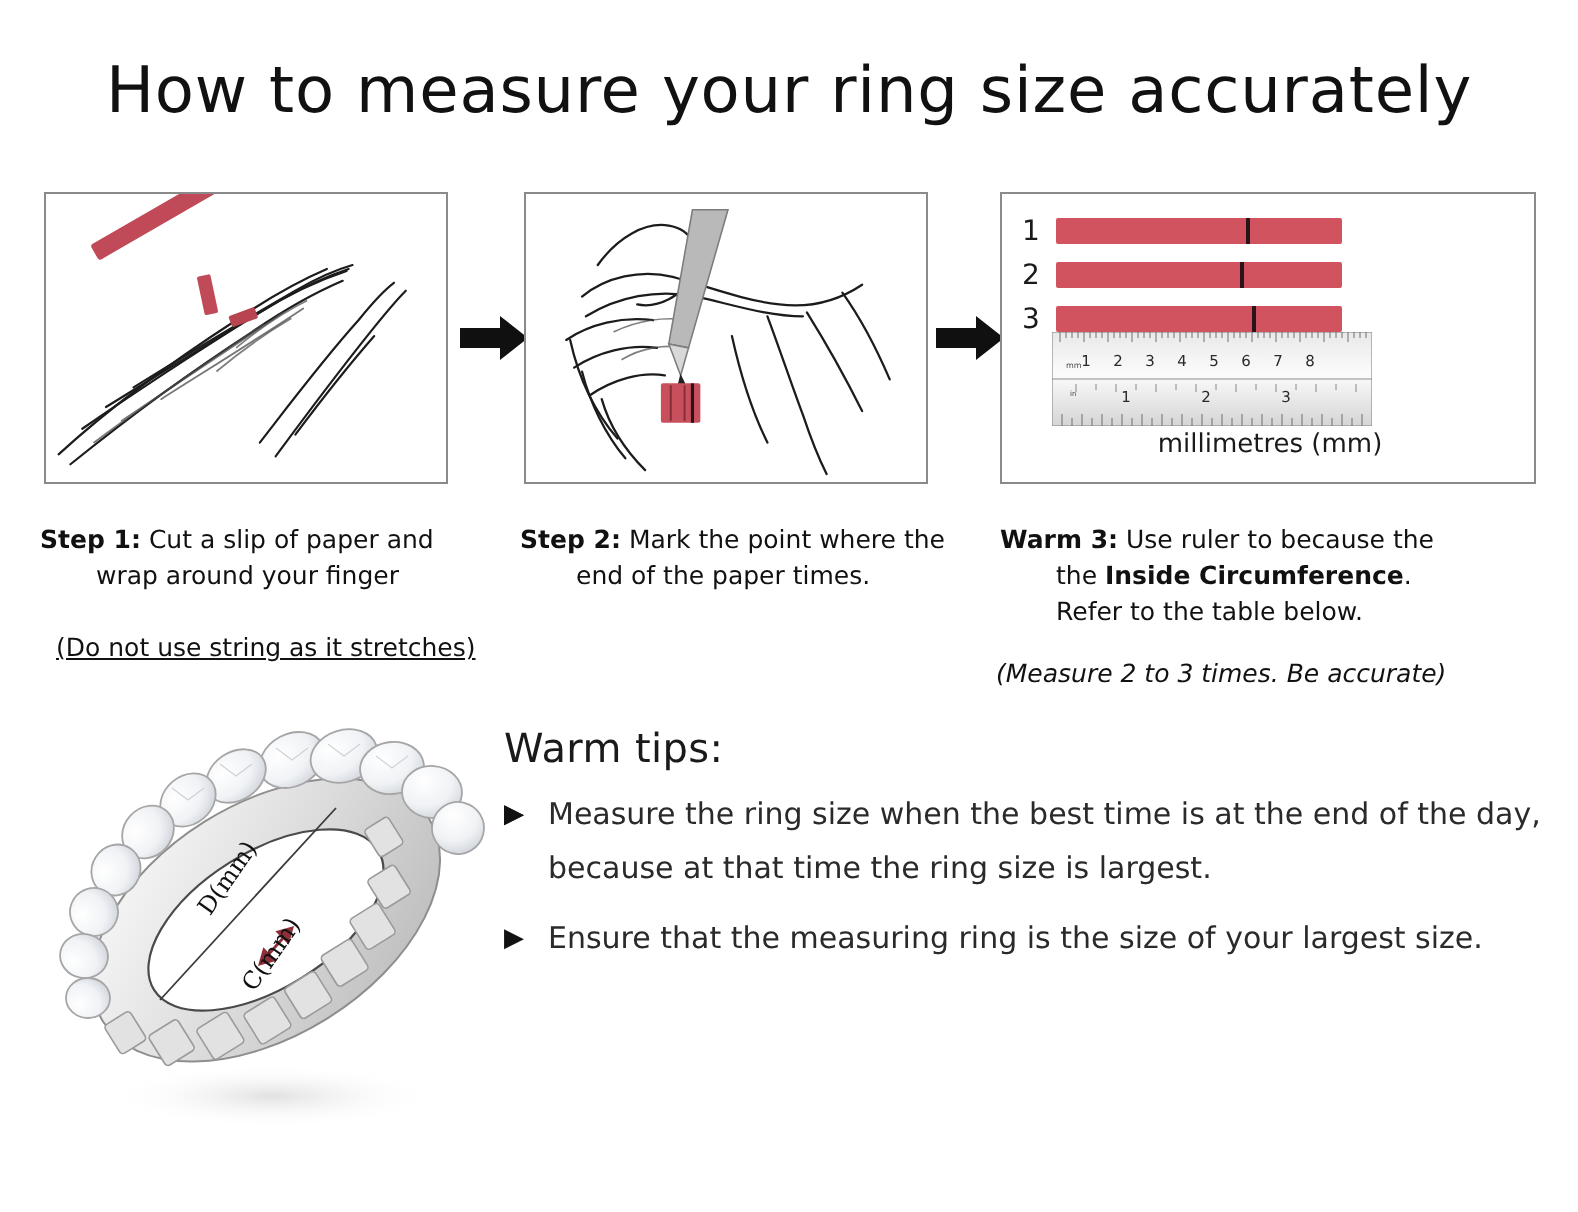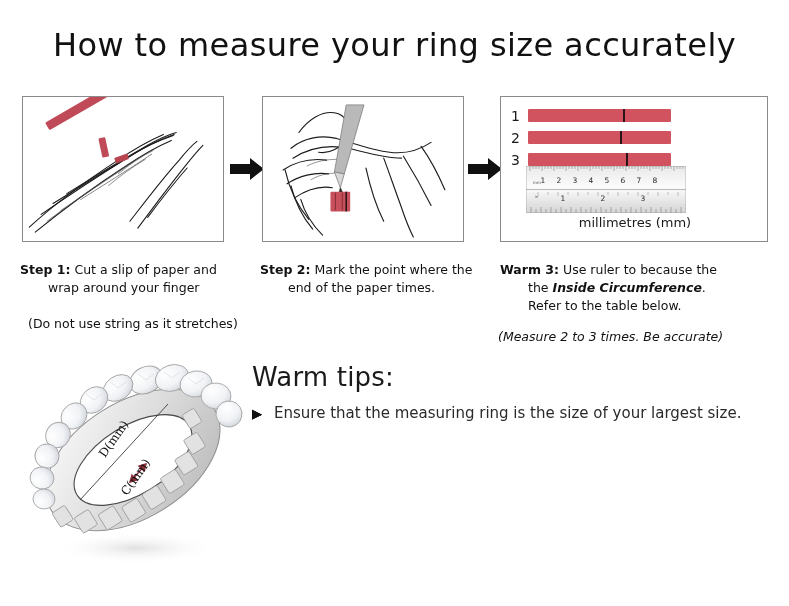--- a/index.html
+++ b/index.html
@@ -135,30 +135,30 @@
     line-height: 18px;
     color: #111111;
     margin-top: 11px;
   }
   #caption-1 { left: 20px;  top: 250px; width: 232px; }
   #caption-2 { left: 260px; top: 250px; width: 232px; }
   #caption-3 { left: 500px; top: 250px; width: 275px; }
   .step-label { font-weight: bold; }
   .cap-line { display: block; }
   .cap-indent { padding-left: 28px; }
-  .cap-strong { font-weight: bold; font-style: italic; }
+  .cap-strong { font-weight: bold; }
 
   .step-note {
     position: absolute;
     font-family: "DejaVu Sans", sans-serif;
     font-size: 12.5px;
     line-height: 18px;
     color: #111111;
   }
-  #note-1 { left: 28px;  top: 315px; width: 240px; }
+  #note-1 { left: 28px;  top: 315px; width: 240px; text-decoration: underline; }
   #note-3 { left: 498px; top: 328px; width: 280px; font-style: italic; }
 
   
   #ring-figure {
     position: absolute;
     left: 18px;
     top: 352px;
     width: 230px;
     height: 225px;
   }
@@ -185,21 +185,21 @@
 
   
   #tips-block {
     position: absolute;
     left: 252px;
     top: 362px;
     width: 520px;
   }
   #tips-heading {
     font-family: "DejaVu Sans", sans-serif;
-    font-size: 26px;
+    font-size: 20px;
     font-weight: 400;
     color: #1a1a1a;
     margin-bottom: 8px;
     letter-spacing: 0.2px;
   }
   .tip-item {
     position: relative;
     padding-left: 22px;
     margin-bottom: 8px;
     font-family: "DejaVu Sans", sans-serif;
@@ -574,18 +574,19 @@
 </div>
 
 <div id="tips-block">
   <div id="tips-heading">Warm tips:</div>
 
   <div class="tip-item">
     <span class="tip-bullet">▶</span>
   </div>
   <div class="tip-item">
     <span class="tip-bullet">▶</span>
+    <span>Measure the ring size when the best time is at the end of the day, because at that time the ring size is largest.</span>
   </div>
   <div class="tip-item">
     <span class="tip-bullet">▶</span>
     <span>Ensure that the measuring ring is the size of your largest size.</span>
   </div>
 </div>
 
 </body></html>

